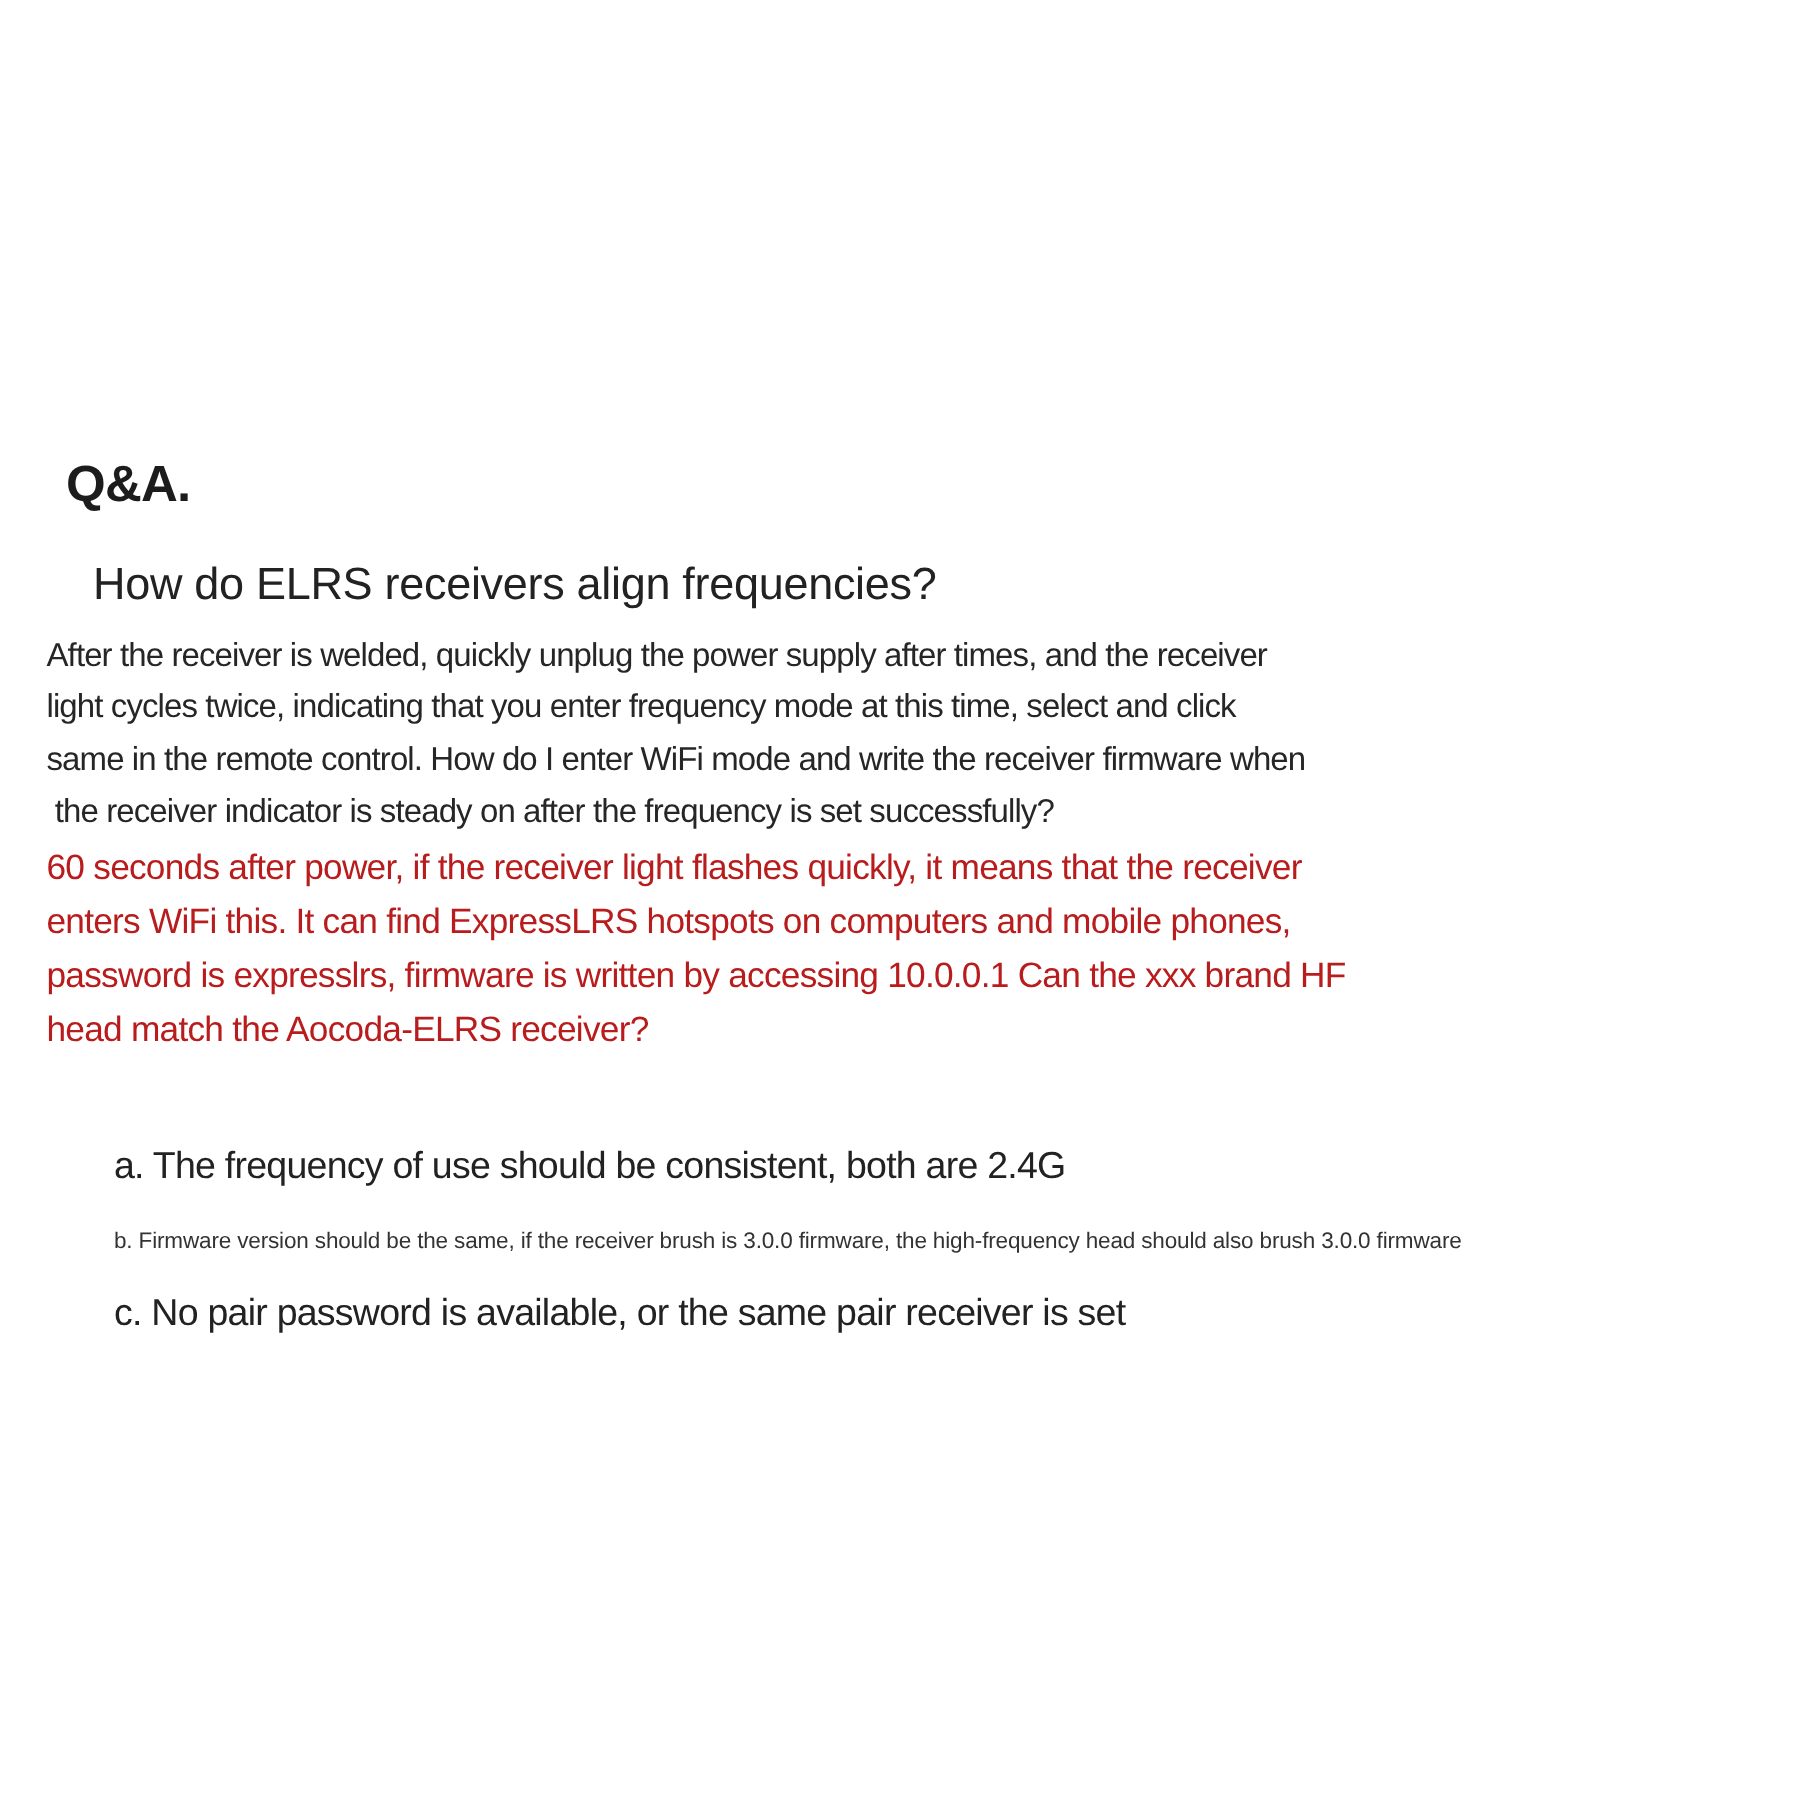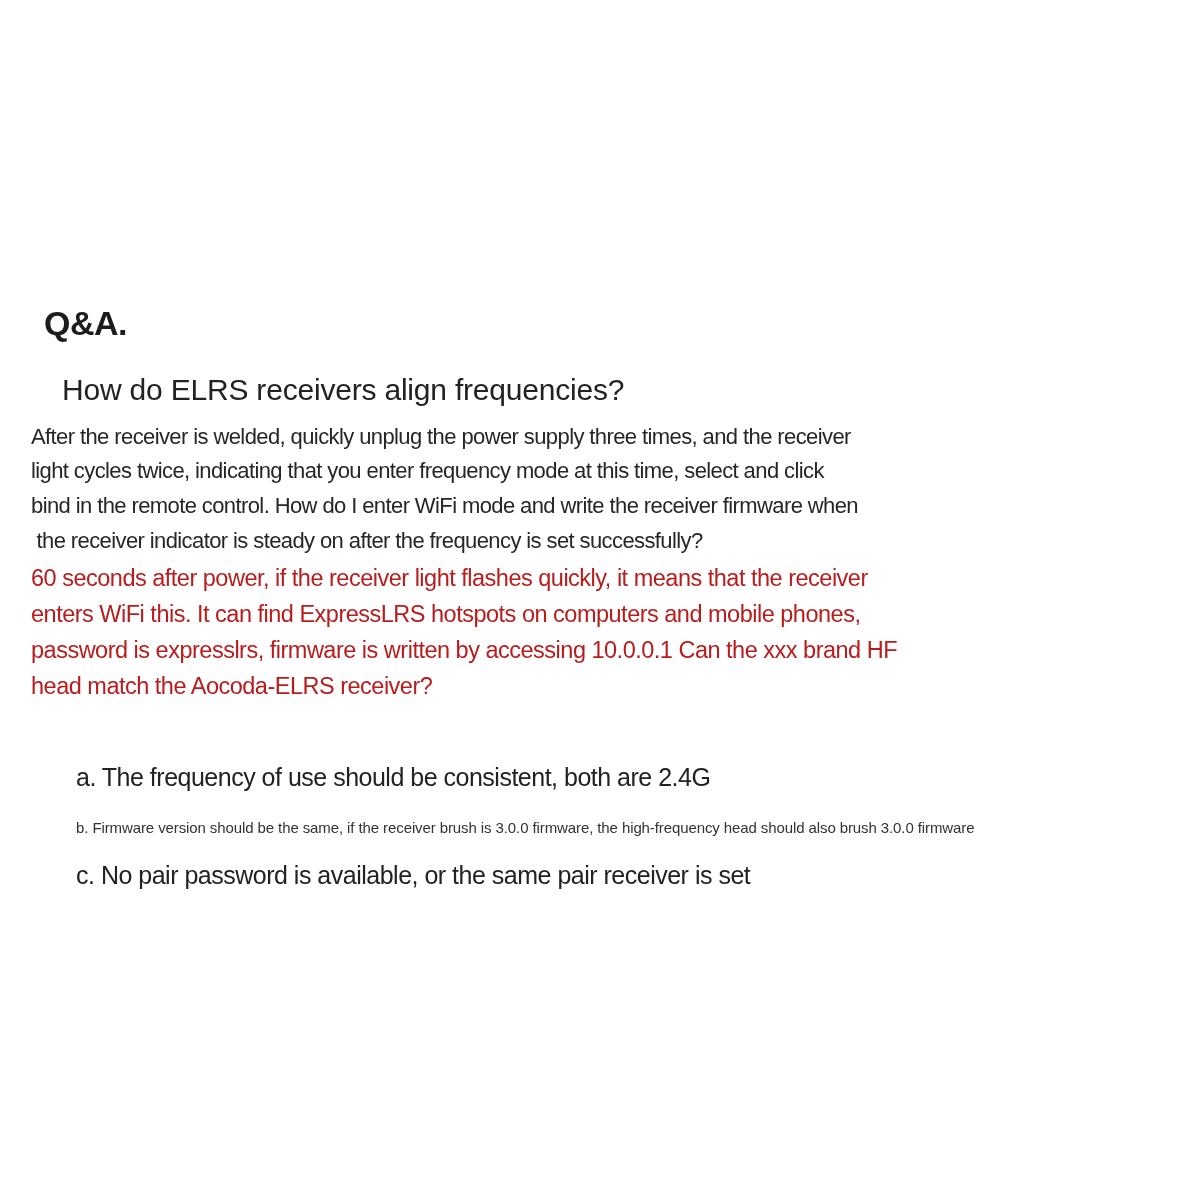--- a/index.html
+++ b/index.html
@@ -65,23 +65,23 @@
 </head>
 <body>
 
 <div class="page">
 
   <h1 class="line title">Q&amp;A.</h1>
 
   <h2 class="line question" style="font-weight:normal;">How do ELRS receivers align frequencies?</h2>
 
   <div>
-    <p class="line para1" style="left:31px; top:424px;">After the receiver is welded, quickly unplug the power supply three times, and the receiver</p>
+    <p class="line para1" style="left:31px; top:424px;">After the receiver is welded, quickly unplug the power supply after times, and the receiver</p>
     <p class="line para1" style="left:31px; top:458px;">light cycles twice, indicating that you enter frequency mode at this time, select and click</p>
-    <p class="line para1" style="left:31px; top:493px;">bind in the remote control. How do I enter WiFi mode and write the receiver firmware when</p>
+    <p class="line para1" style="left:31px; top:493px;">same in the remote control. How do I enter WiFi mode and write the receiver firmware when</p>
     <p class="line para1" style="left:31px; top:528px; white-space:pre;"> the receiver indicator is steady on after the frequency is set successfully?</p>
   </div>
 
   <div>
     <p class="line para2" style="left:31px; top:565px;">60 seconds after power, if the receiver light flashes quickly, it means that the receiver</p>
     <p class="line para2" style="left:31px; top:601px;">enters WiFi this. It can find ExpressLRS hotspots on computers and mobile phones,</p>
     <p class="line para2" style="left:31px; top:637px;">password is expresslrs, firmware is written by accessing 10.0.0.1 Can the xxx brand HF</p>
     <p class="line para2" style="left:31px; top:673px;text-align:center;">head match the Aocoda-ELRS receiver?</p>
   </div>
 

